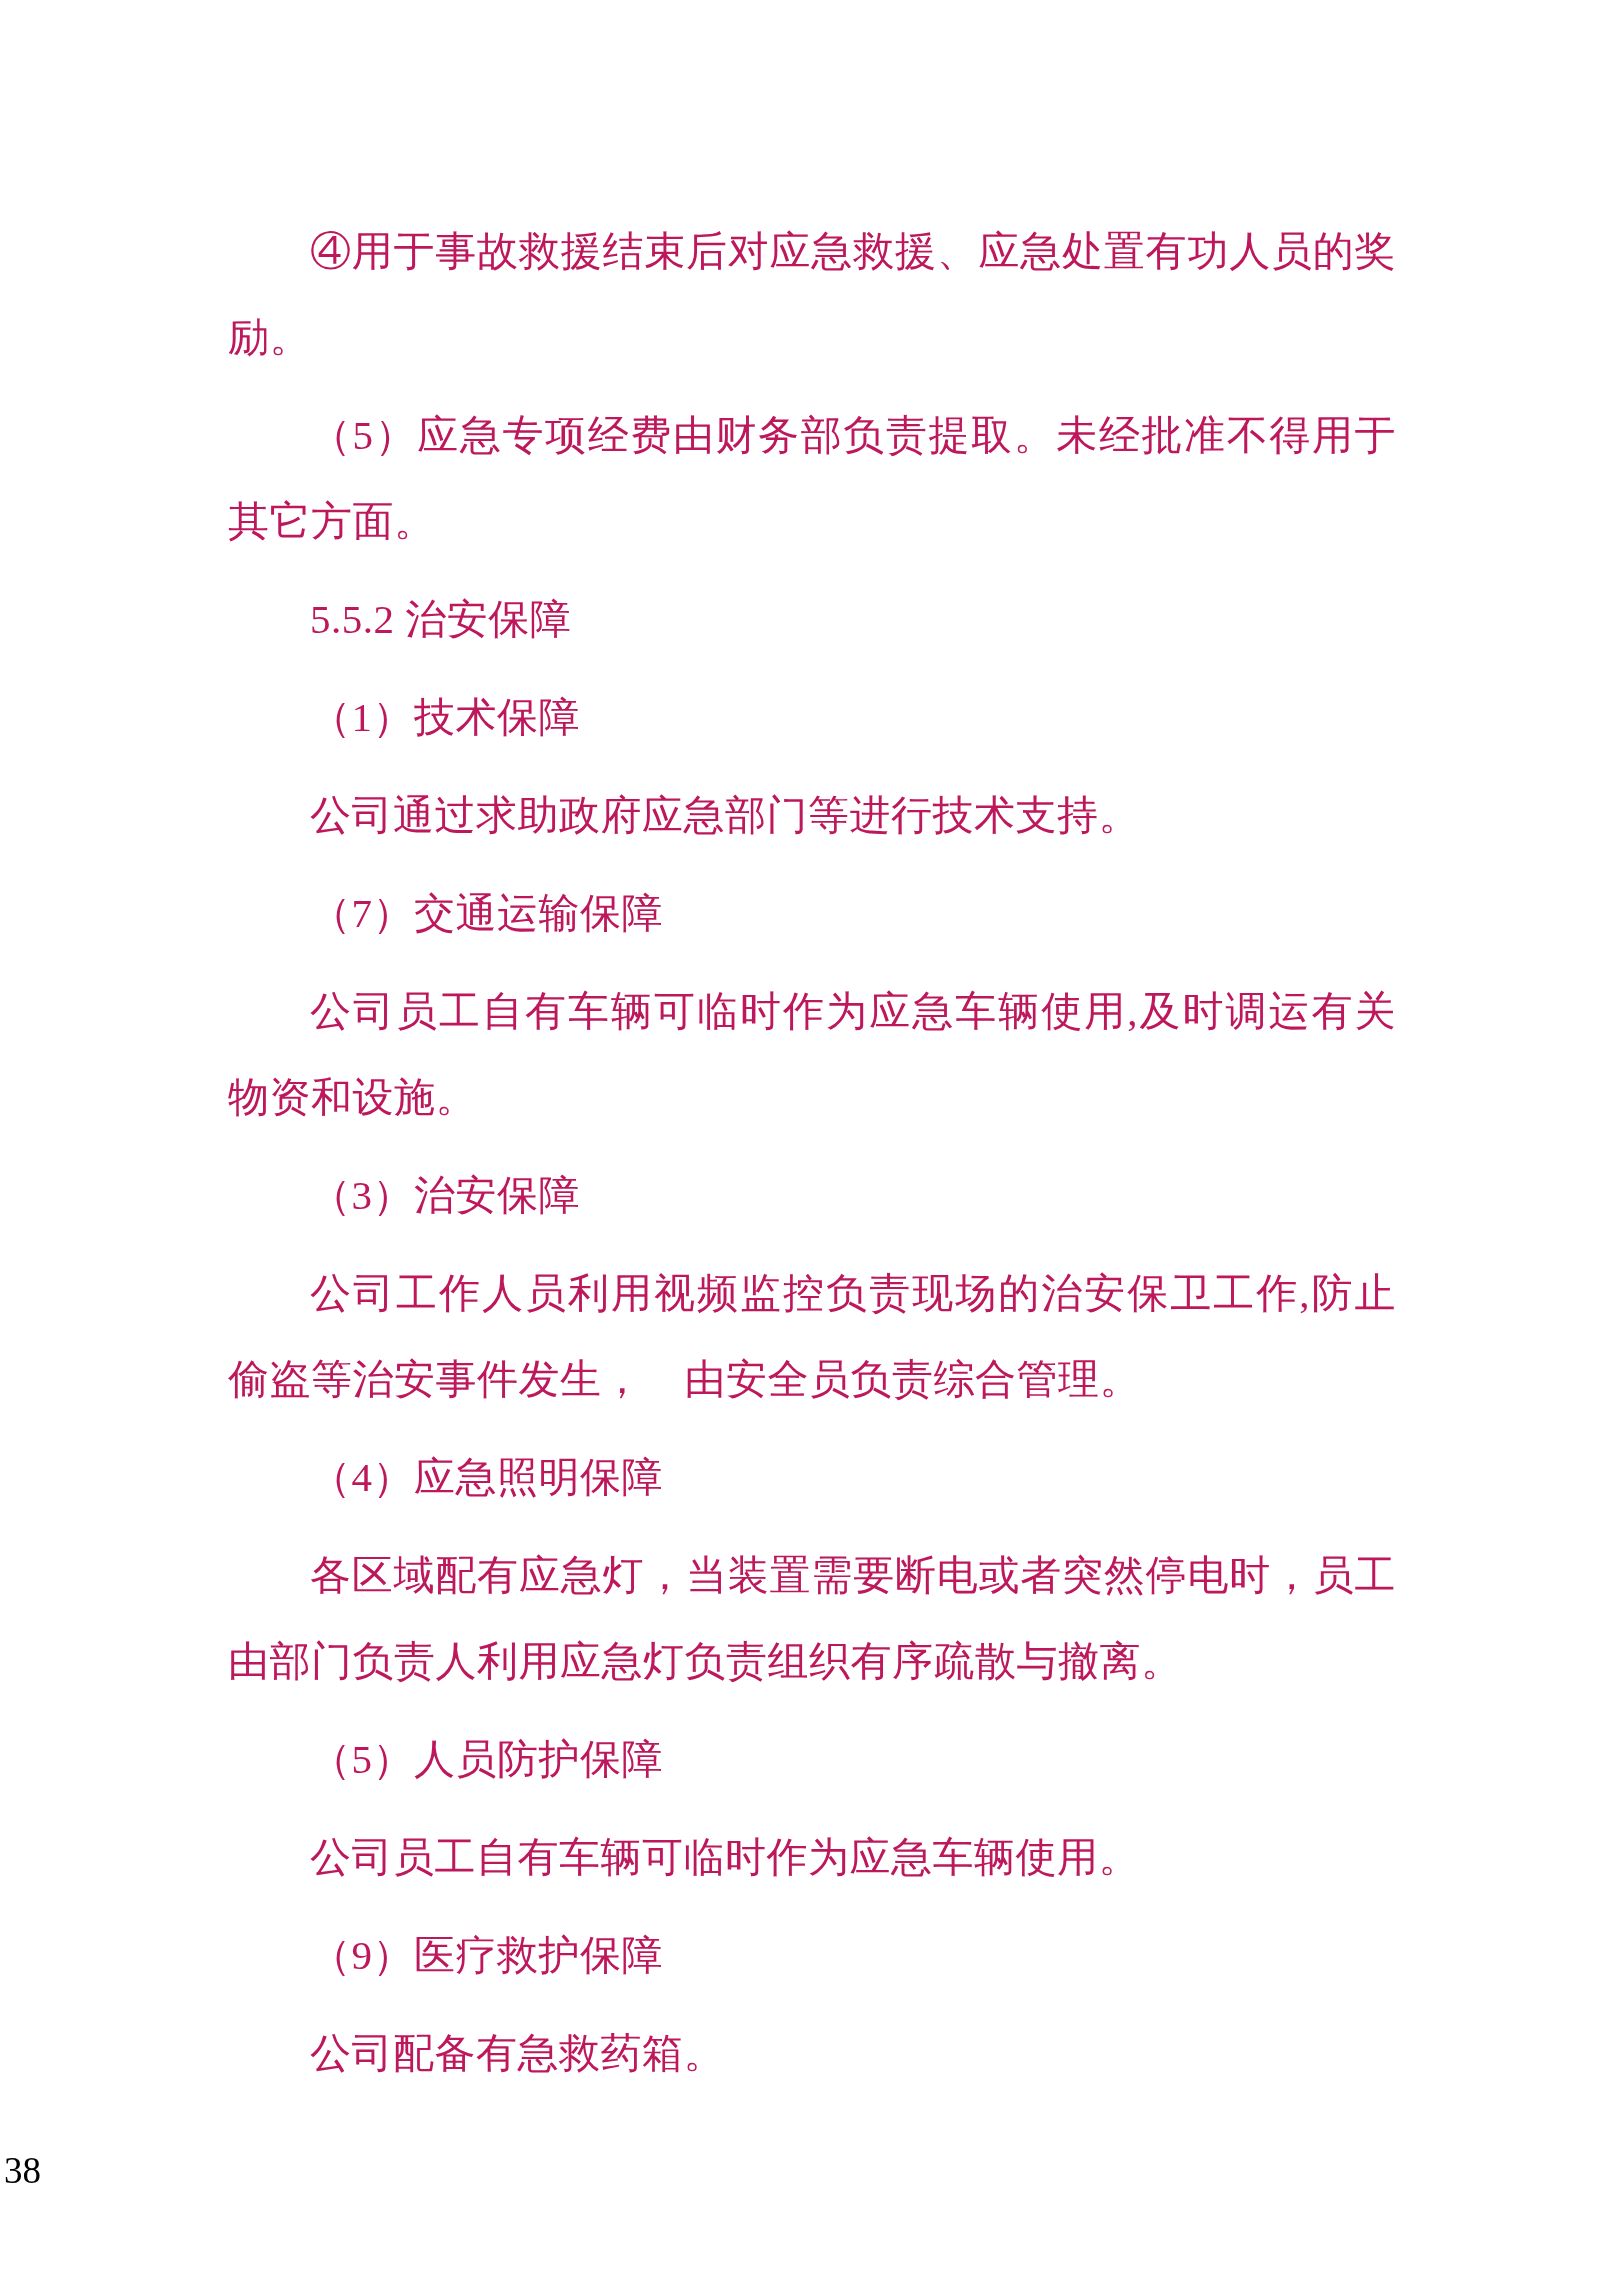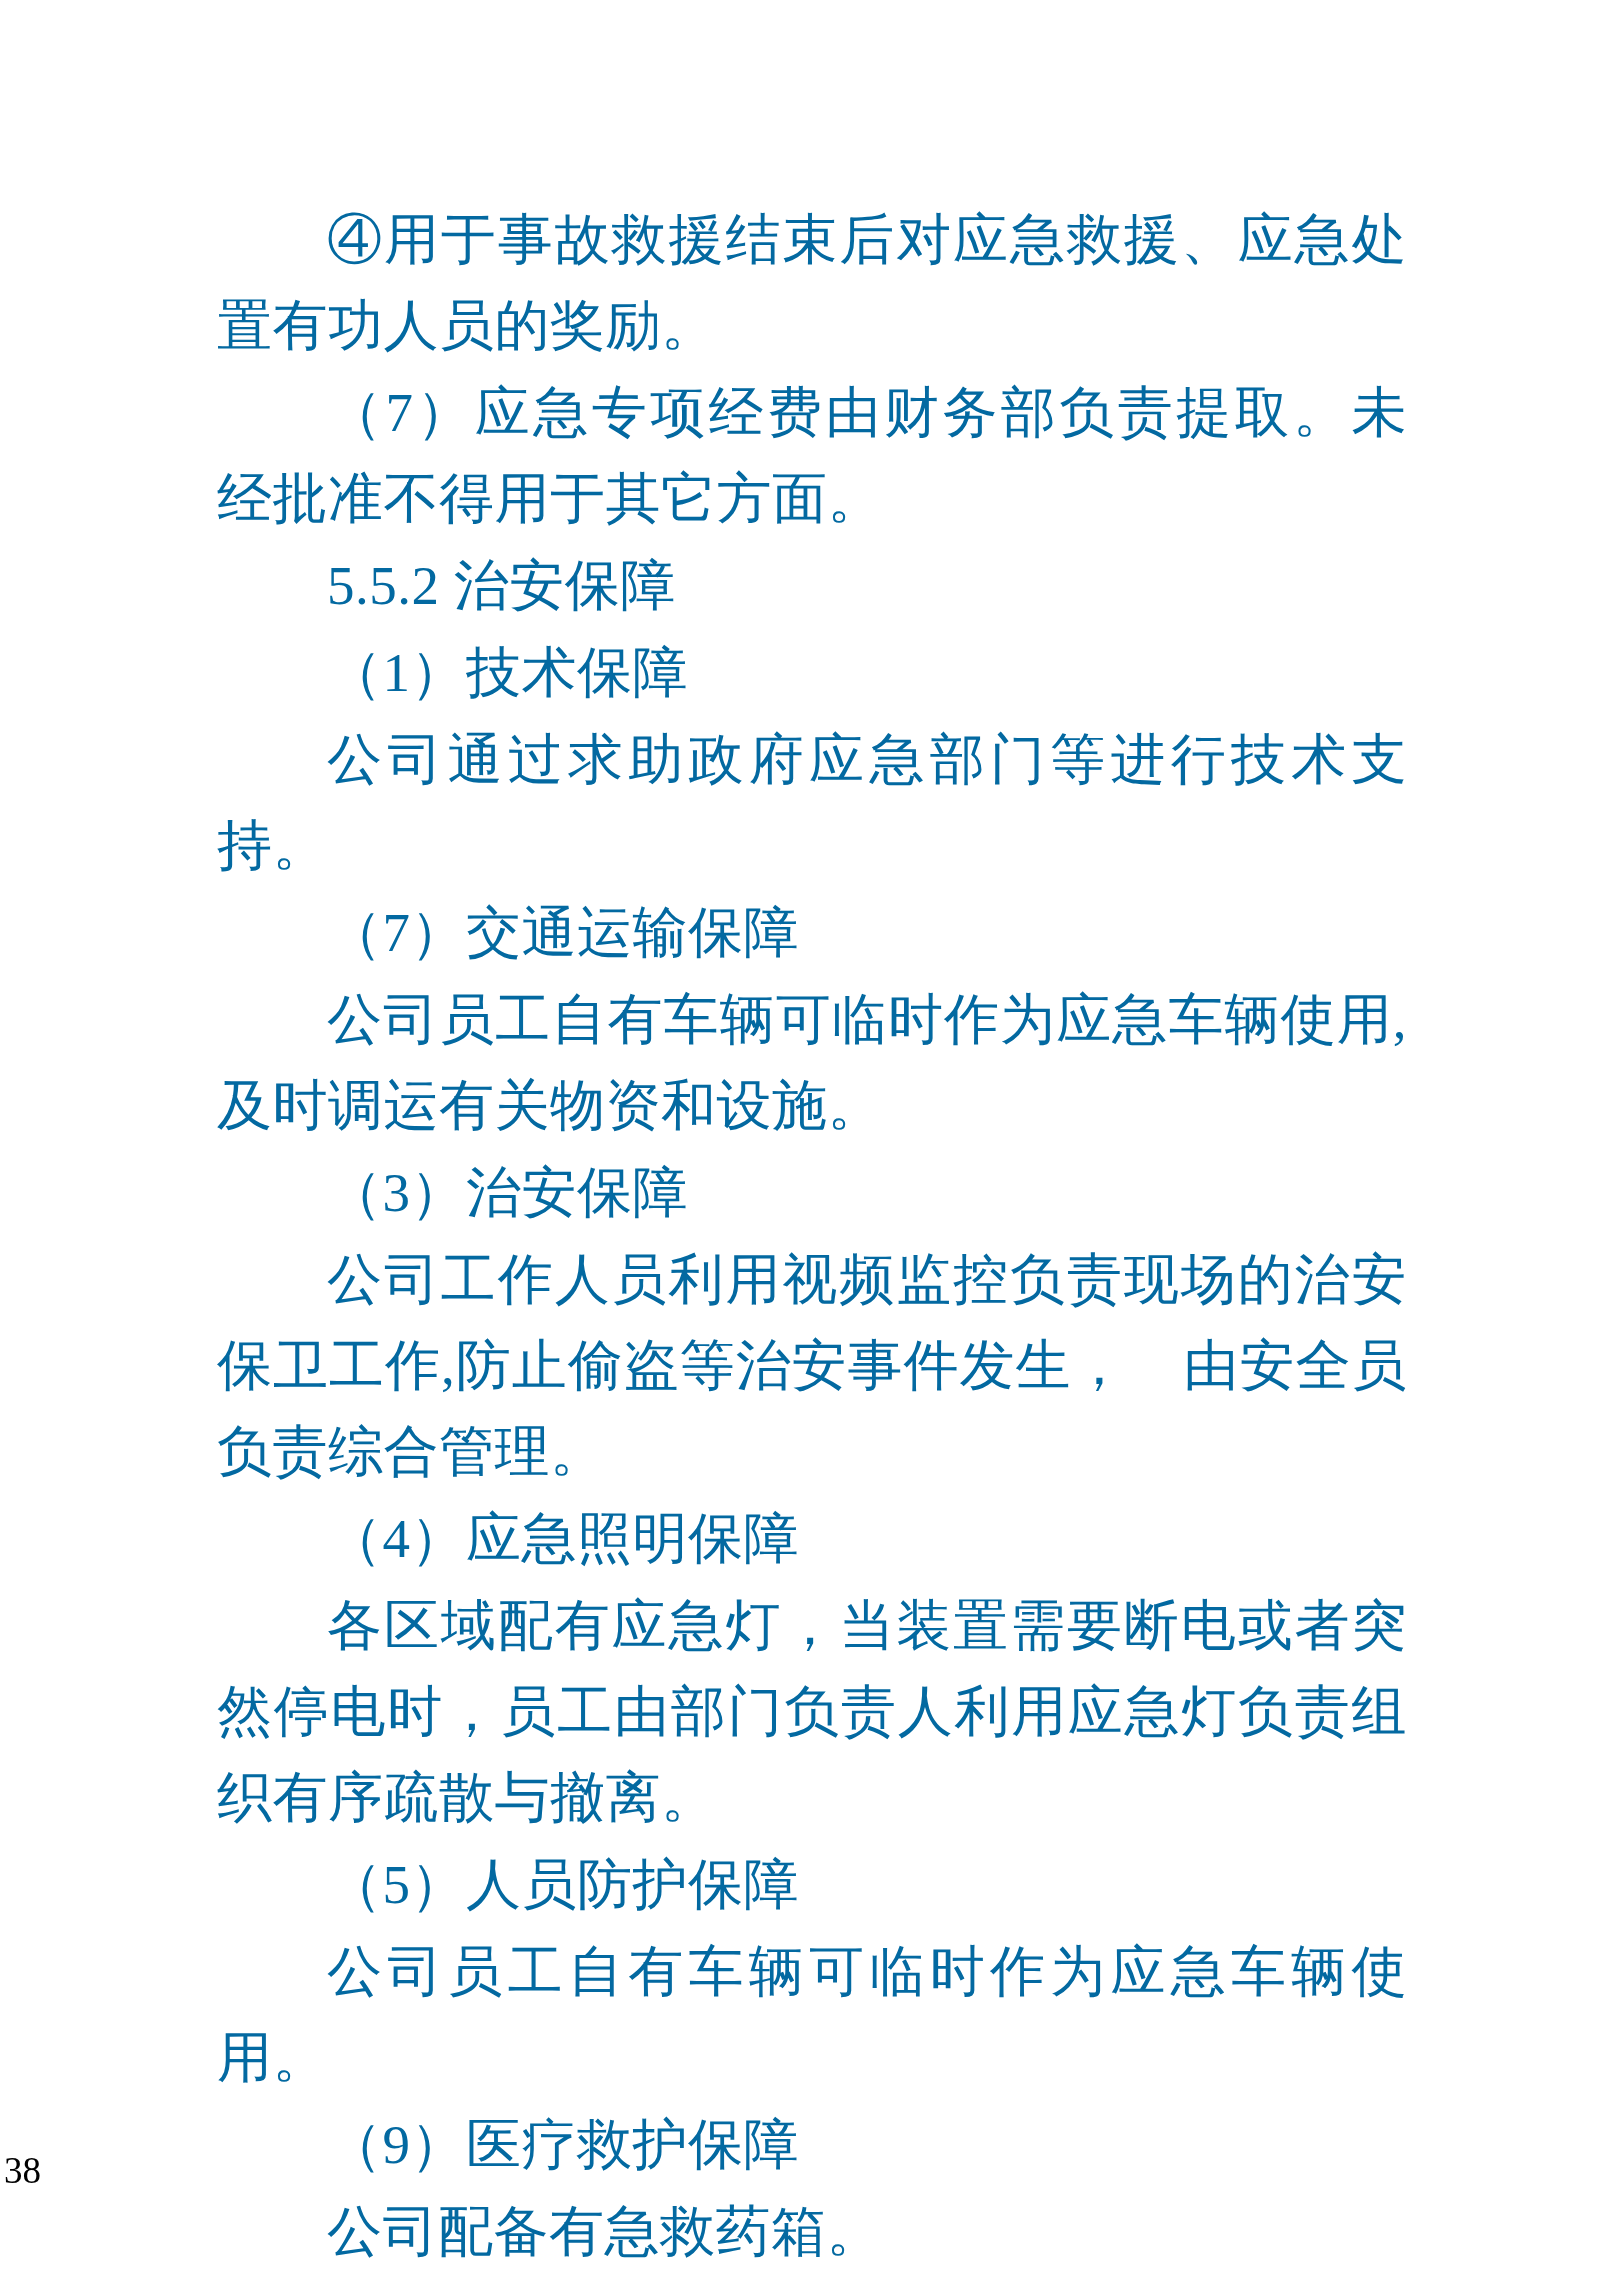--- a/index.html
+++ b/index.html
@@ -14,25 +14,25 @@
     background: #ffffff;
     overflow: hidden;
   }
   .doc-content {
     position: absolute;
     left: 216px;
     top: 196px;
     width: 1192px;
   }
   .doc-text {
-    margin: 1px;
+    margin: 12px;
     font-family: "Liberation Serif", "DejaVu Serif", serif;
-    font-size: 55px;
+    font-size: 41px;
     line-height: 86px;
-    color: #0369a1;
+    color: #be185d;
     text-indent: 2em;
     text-align: justify;
     text-justify: inter-ideograph;
     letter-spacing: 0.5px;
     word-break: break-all;
   }
   .page-footer {
     position: absolute;
     left: 4px;
     top: 2115px;
@@ -45,21 +45,21 @@
     line-height: 47px;
     color: #000000;
   }
 </style>
 </head>
 <body>
 
 <div class="doc-page">
   <div class="doc-content">
     <p class="doc-text">④用于事故救援结束后对应急救援、应急处置有功人员的奖励。</p>
-    <p class="doc-text">（7）应急专项经费由财务部负责提取。未经批准不得用于其它方面。</p>
+    <p class="doc-text">（5）应急专项经费由财务部负责提取。未经批准不得用于其它方面。</p>
     <p class="doc-text">5.5.2 治安保障</p>
     <p class="doc-text">（1）技术保障</p>
     <p class="doc-text">公司通过求助政府应急部门等进行技术支持。</p>
     <p class="doc-text">（7）交通运输保障</p>
     <p class="doc-text">公司员工自有车辆可临时作为应急车辆使用,及时调运有关物资和设施。</p>
     <p class="doc-text">（3）治安保障</p>
     <p class="doc-text">公司工作人员利用视频监控负责现场的治安保卫工作,防止偷盗等治安事件发生，　由安全员负责综合管理。</p>
     <p class="doc-text">（4）应急照明保障</p>
     <p class="doc-text">各区域配有应急灯，当装置需要断电或者突然停电时，员工由部门负责人利用应急灯负责组织有序疏散与撤离。</p>
     <p class="doc-text">（5）人员防护保障</p>

